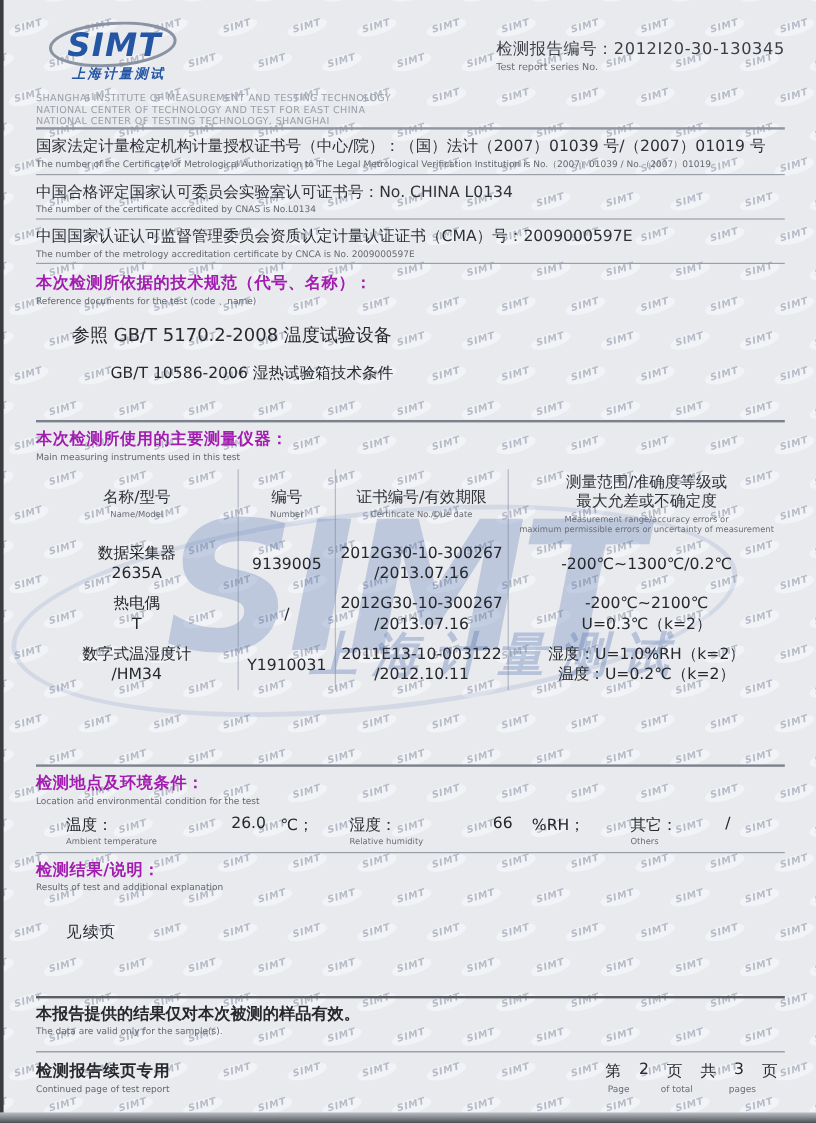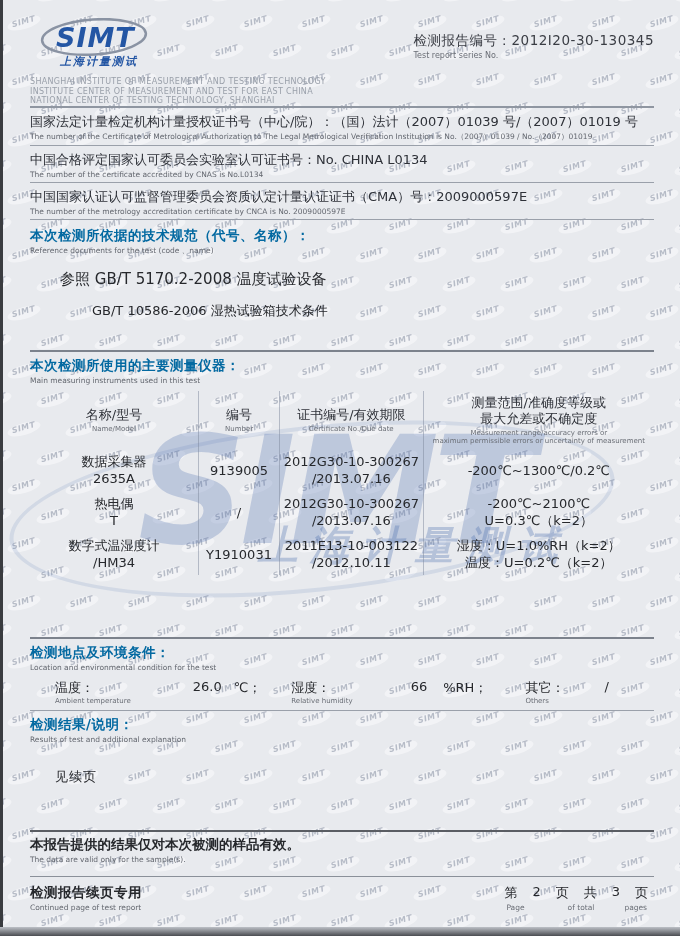--- a/index.html
+++ b/index.html
@@ -24,21 +24,21 @@
   
   .content{position:relative;z-index:1;padding:0 26px 0 30px;}
   .hdr{position:relative;padding-top:18px;height:88px;border-bottom:2px solid #8f96a1;}
   .inst-lines{margin-top:3px;font-size:8px;line-height:9.5px;color:#9aa0aa;letter-spacing:.3px;}
   .report-no{position:absolute;right:0;top:32px;}
   .report-no .cn{font-size:13.5px;color:#3a3d44;letter-spacing:.5px;}
   .report-no .en{font-size:8px;color:#6a6e76;margin-top:1px;}
   .cert{padding:5px 0 3px;border-bottom:1.5px solid #9aa0aa;}
   .cert .cn{font-size:13px;font-weight:500;color:#2e3138;}
   .cert .en{font-size:7.5px;color:#63676f;margin-top:1px;}
-  .sec-heading{font-size:13.5px;font-weight:600;color:#0369a1;letter-spacing:.5px;}
+  .sec-heading{font-size:13.5px;font-weight:600;color:#a21caf;letter-spacing:.5px;}
   .sec-sub{font-size:7.5px;color:#63676f;margin-top:1px;}
   .ref{padding-top:7px;}
   .ref-item1{margin:14px 0 0 30px;font-size:15px;}
   .ref-item2{margin:13px 0 0 62px;font-size:13px;}
   .rule{border-top:2px solid #7c828c;margin-top:30px;}
   .instr{padding-top:5px;}
   table.instr-table{width:100%;border-collapse:collapse;margin-top:6px;table-layout:fixed;}
   .instr-table td,.instr-table th{padding:2px;text-align:center;vertical-align:middle;font-weight:normal;}
   .instr-table td+td,.instr-table th+th{border-left:1px solid rgba(125,135,155,0.5);}
   .instr-table th{height:54px;}
@@ -63,21 +63,21 @@
             border-bottom:1.5px solid #8a9099;}
   .validity .cn{font-size:13.5px;font-weight:600;}
   .validity .en{font-size:7.5px;color:#63676f;margin-top:1px;}
   .footer-row{display:flex;justify-content:space-between;margin-top:7px;}
   .footer-left .cn{font-size:13.5px;font-weight:600;letter-spacing:.5px;}
   .footer-left .en{font-size:7.5px;color:#63676f;margin-top:1px;}
   .pagenum{margin-right:6px;}
   .pagenum .row1{font-size:13px;display:flex;gap:15px;}
   .pagenum .row2{font-size:7.5px;color:#6a6e76;display:flex;margin-top:1px;}
   .pagenum .row2 span:nth-child(1){margin-left:2px;}
-  .pagenum .row2 span:nth-child(2){margin-left:43px;}
+  .pagenum .row2 span:nth-child(2){margin-left:26px;}
   .pagenum .row2 span:nth-child(3){margin-left:30px;}
 </style>
 </head>
 <body>
 
 <div class="page">
 
   <div class="wm-layer">
       <span class="wm-tile" style="left: -22px; top: -12px;">SIMT</span>
       <span class="wm-tile" style="left: 36px; top: -12px;">SIMT</span>
@@ -503,21 +503,21 @@
   <div class="content">
 
     <div class="hdr">
       <svg width="150" height="52" viewBox="0 0 150 52">
         <ellipse cx="64" cy="19" rx="52" ry="17.5" fill="none" stroke="#8a93a3" stroke-width="2.5" transform="rotate(-4 64 19)"></ellipse>
         <text x="26" y="29" font-size="27" font-style="italic" font-weight="bold" fill="#2456a4" letter-spacing="1">SIMT</text>
         <text x="30" y="47" font-size="11" font-style="italic" font-weight="bold" fill="#2456a4" letter-spacing="2">上海计量测试</text>
       </svg>
       <div class="inst-lines">
         <div>SHANGHAI INSTITUTE OF MEASUREMENT AND TESTING TECHNOLOGY</div>
-        <div>INSTITUTE CENTER OF MEASUREMENT AND TEST FOR EAST CHINA</div>
+        <div>NATIONAL CENTER OF TECHNOLOGY AND TEST FOR EAST CHINA</div>
         <div>NATIONAL CENTER OF TESTING TECHNOLOGY, SHANGHAI</div>
       </div>
       <div class="report-no">
         <div class="cn">
           <span>检测报告编号：</span><span>2012I20-30-130345</span>
         </div>
         <div class="en">Test report series No.</div>
       </div>
     </div>
 

